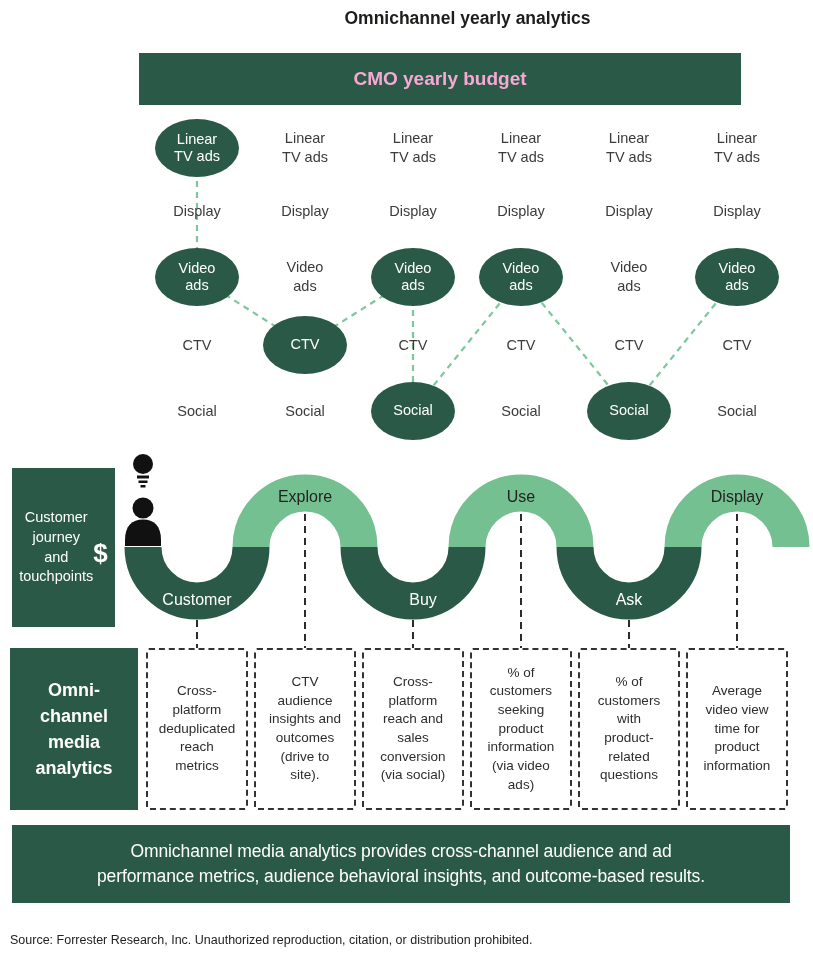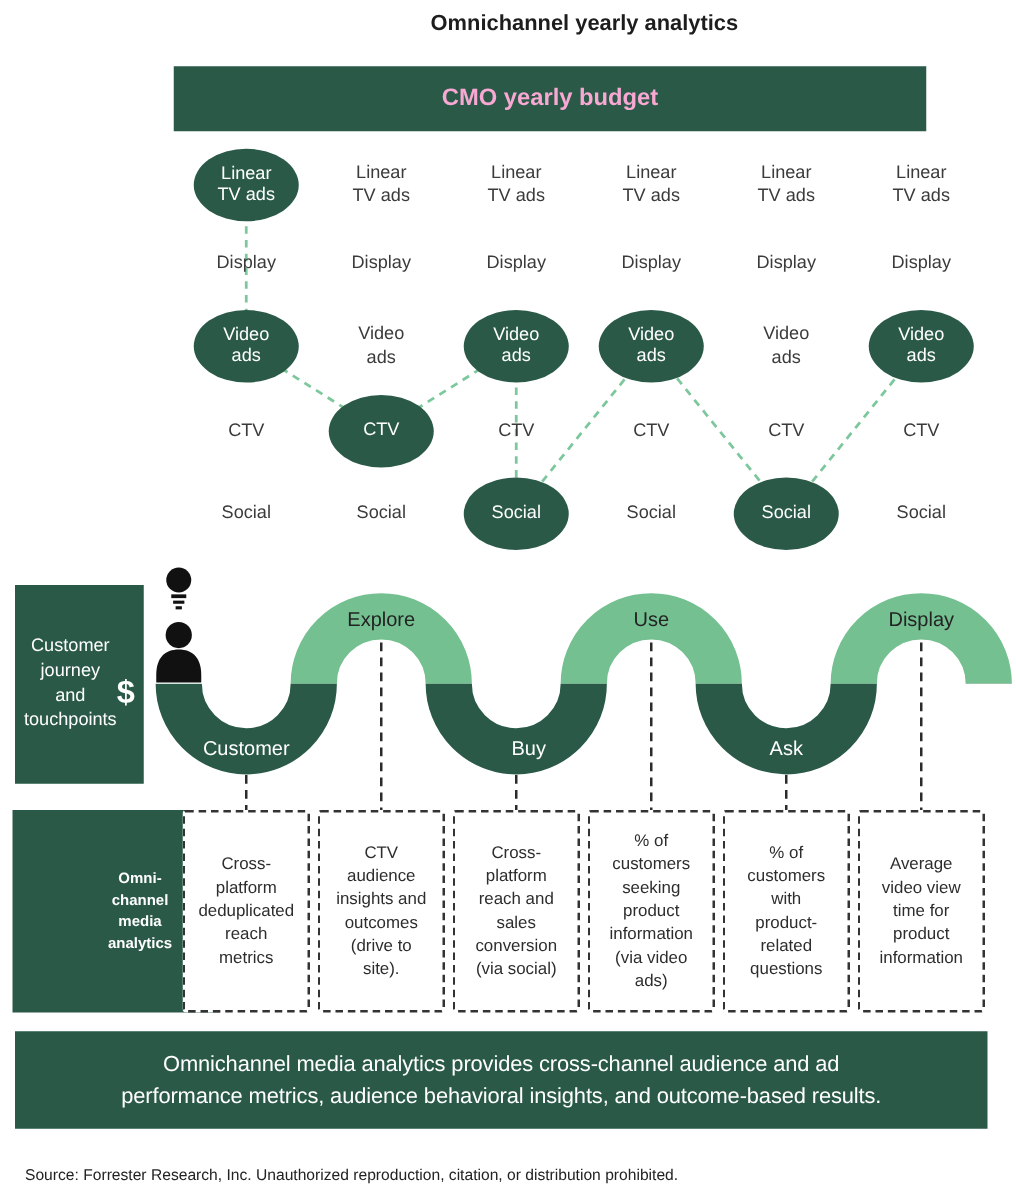--- a/index.html
+++ b/index.html
@@ -20,29 +20,29 @@
         font-size:14.5px;line-height:1.3;color:#3b3b3b;white-space:pre-line;}
   .cell.hl{width:84px;height:58px;background:var(--dark);color:#fff;border-radius:50%;
            display:flex;align-items:center;justify-content:center;line-height:1.2;}
   .stage-label{position:absolute;transform:translate(-50%,-50%);font-size:16px;white-space:nowrap;}
   .stage-label.bottom{color:#fff;}
   .stage-label.top{color:#232323;}
   .side-box{position:absolute;background:var(--dark);color:#fff;display:flex;flex-direction:row;
             align-items:center;justify-content:center;text-align:center;white-space:pre-line;}
   #customer-box{left:12px;top:468px;width:103px;height:159px;font-size:14.5px;line-height:1.35;}
   #customer-box .dollar{font-size:26px;font-weight:bold;margin-top:12px;}
-  #omni-box{left:10px;top:648px;width:128px;height:162px;font-size:12px;font-weight:bold;line-height:1.45;padding-left:38px;}
+  #omni-box{left:10px;top:648px;width:128px;height:162px;font-size:18px;font-weight:bold;line-height:1.45;}
   .metric-box{position:absolute;top:648px;width:102px;height:162px;border:2px dashed #333;
               background:#fff;display:flex;align-items:center;justify-content:center;text-align:center;
               font-size:13.5px;line-height:1.38;color:#2d2d2d;white-space:pre-line;
               box-sizing:border-box;border-radius:3px;}
   .summary{position:absolute;left:12px;top:825px;width:778px;height:78px;background:var(--dark);
            color:#fff;display:flex;align-items:center;justify-content:center;text-align:center;
            font-size:17.5px;line-height:1.45;white-space:pre-line;letter-spacing:-0.1px;}
-  .source{position:absolute;left:20px;top:933px;font-size:12.5px;color:#222;}
+  .source{position:absolute;left:10px;top:933px;font-size:12.5px;color:#222;}
 </style>
 </head>
 <body>
 
 <div class="stage">
 
   <svg class="bg-svg" width="813" height="955" viewBox="0 0 813 955">
     <defs>
       <clipPath id="clipTop">
           <rect x="0" y="0" width="813" height="547"></rect>

